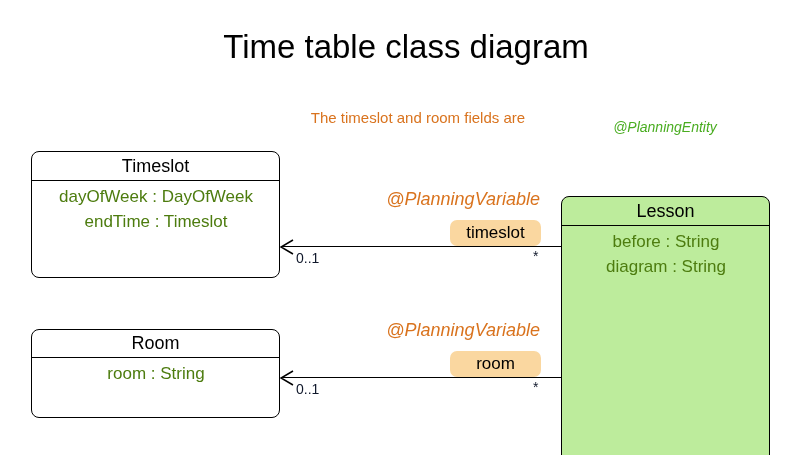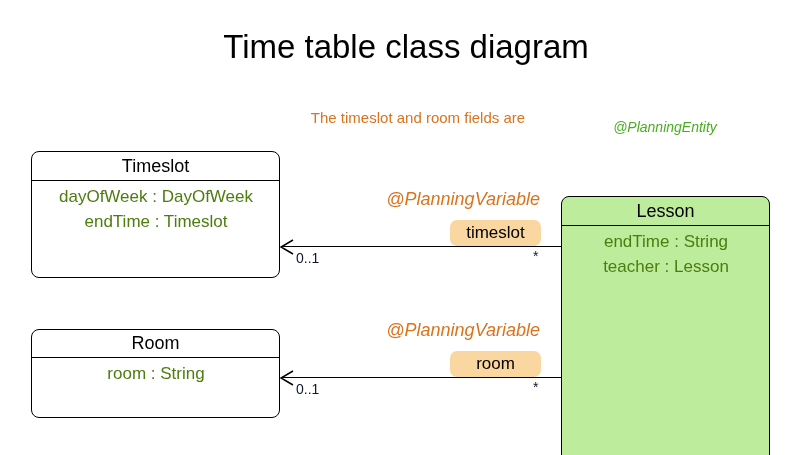--- a/index.html
+++ b/index.html
@@ -137,22 +137,22 @@
   <div class="abs class-box box-room">
     <div class="class-title">Room</div>
     <div class="class-fields">
       <div>room : String</div>
     </div>
   </div>
 
   <div class="abs class-box green box-lesson">
     <div class="class-title">Lesson</div>
     <div class="class-fields">
-      <div>endTime : String</div>
-      <div>teacher : Lesson</div>
+      <div>before : String</div>
+      <div>diagram : String</div>
     </div>
   </div>
 
   <div class="abs variable-annotation var-ann-timeslot">@PlanningVariable</div>
   <div class="abs variable-badge badge-timeslot">timeslot</div>
   <div class="abs assoc-line line-timeslot"></div>
   <svg class="abs arrowhead arrow-timeslot" viewBox="0 0 14 16">
     <polyline points="13,1 1,8 13,15" fill="none" stroke="#000000" stroke-width="1.5"></polyline>
   </svg>
   <div class="abs multiplicity mult-timeslot-target">0..1</div>

